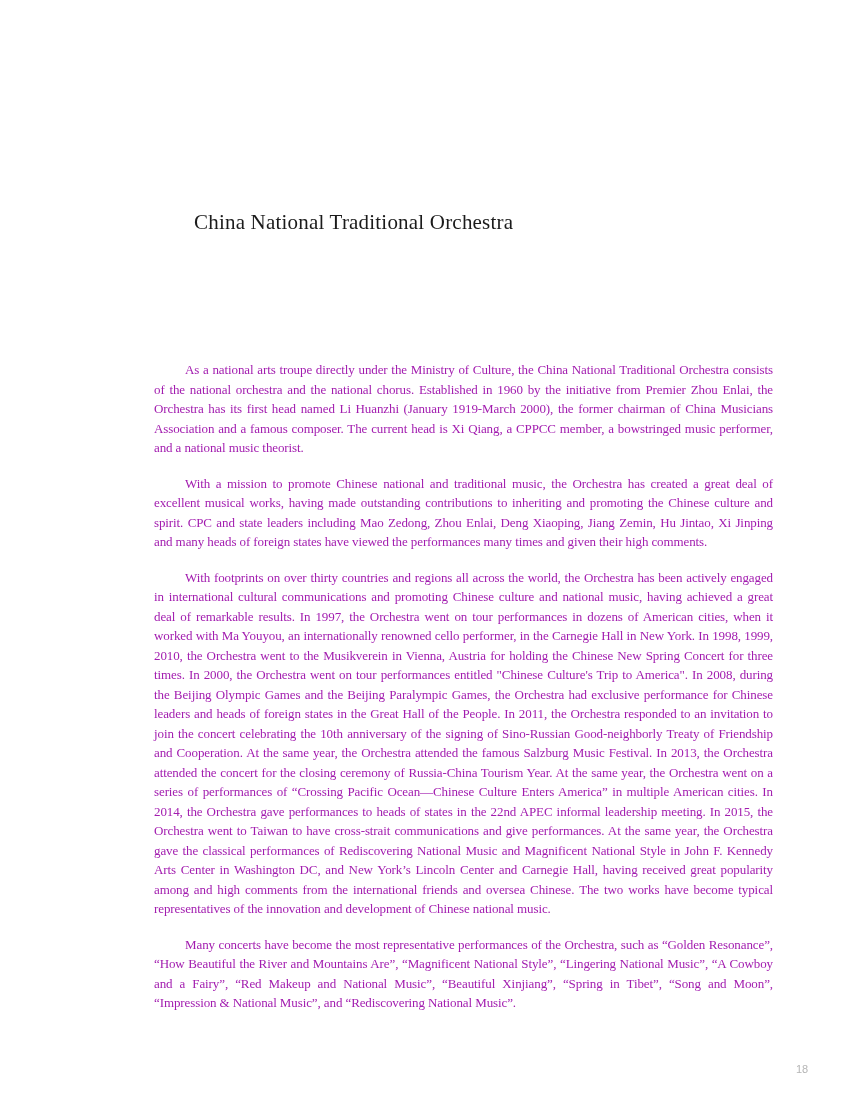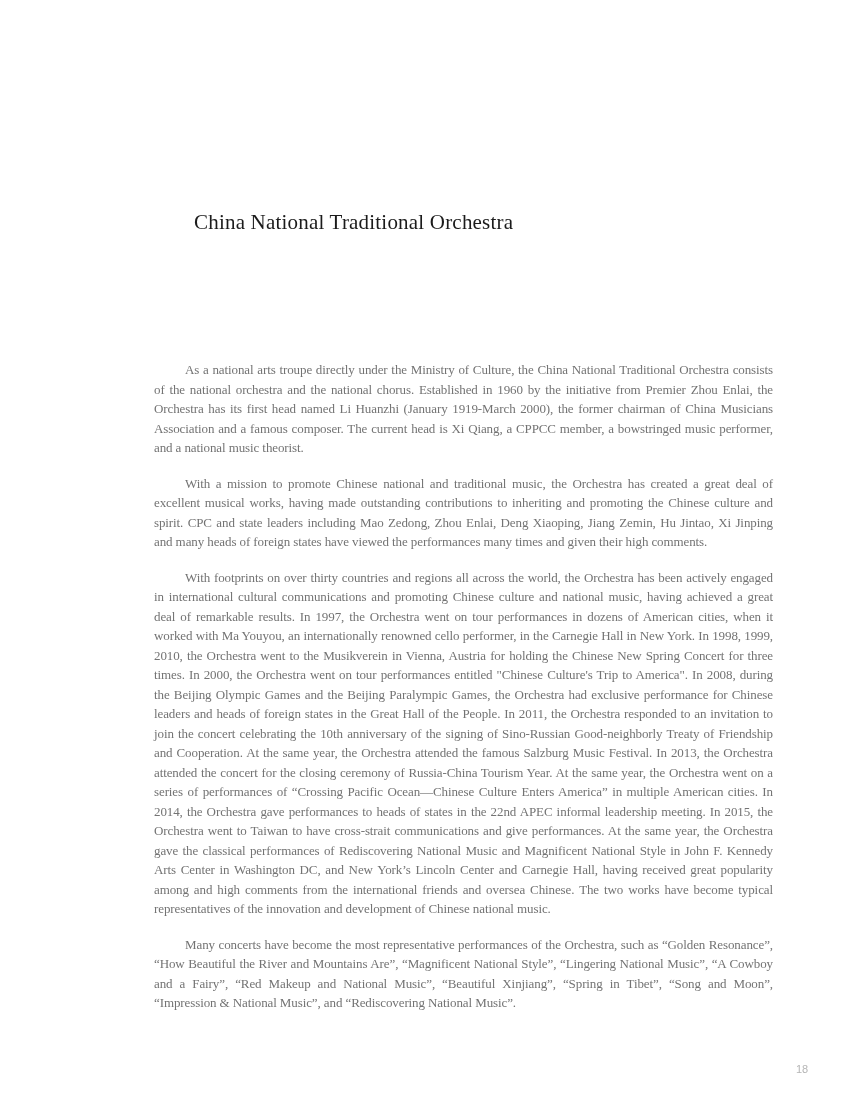--- a/index.html
+++ b/index.html
@@ -26,21 +26,21 @@
     white-space: nowrap;
   }
   .article-body {
     position: absolute;
     left: 122px;
     top: 328px;
     width: 651px;
     font-family: "Liberation Serif", serif;
     font-size: 13px;
     line-height: 19.5px;
-    color: #737373;
+    color: #a21caf;
     text-align: justify;
     letter-spacing: -0.1px;
   }
   .article-body p {
     text-indent: 31px;
     margin: 0;
   }
   .page-number {
     position: absolute;
     left: 772px;

